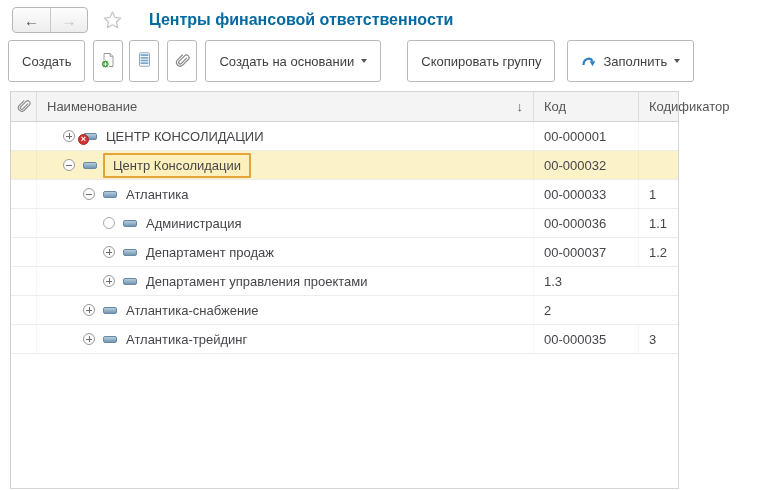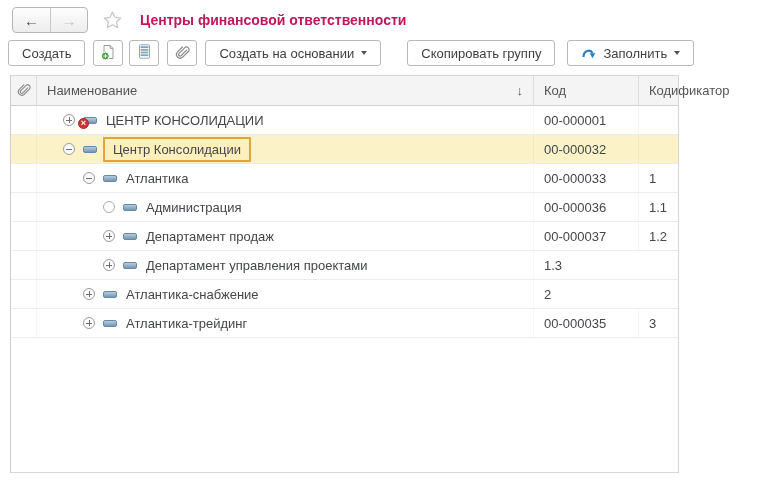--- a/index.html
+++ b/index.html
@@ -9,25 +9,25 @@
 
   
   .navbar { display:flex; align-items:center; padding:7px 12px 4px 12px; height:37px; }
   .navgroup { display:inline-flex; height:26px; width:76px; border:1px solid #b7b7b7;
               border-radius:4px; background:linear-gradient(#fdfdfd,#ededed); overflow:hidden; }
   .navbtn { width:38px; display:flex; align-items:center; justify-content:center;
             font-size:15px; font-weight:bold; cursor:pointer; }
   .navbtn.back { color:#4d4d4d; }
   .navbtn.fwd  { color:#c3c3c3; border-left:1px solid #c9c9c9; }
   .star { margin-left:13px; display:flex; align-items:center; }
-  .page-title { margin-left:16px; font-size:14px; font-weight:bold; color:#be185d; }
+  .page-title { margin-left:25px; font-size:16px; font-weight:bold; color:#0369a1; }
 
   
   .toolbar { display:flex; align-items:center; padding:3px 8px 9px 8px; }
-  .btn { height:26px; border:1px solid #b9b9b9; border-radius:3px; background:#fff;
+  .btn { height:42px; border:1px solid #b9b9b9; border-radius:3px; background:#fff;
          font-size:13px; color:#3f3f3f; display:inline-flex; align-items:center;
          justify-content:center; padding:0 13px; cursor:pointer; white-space:nowrap; }
   .iconbtn { width:30px; padding:0; }
   .mL6{margin-left:6px} .mL8{margin-left:8px} .mL12{margin-left:12px} .mL14{margin-left:26px}
   .caret { width:0; height:0; border-left:3.5px solid transparent; border-right:3.5px solid transparent;
            border-top:4px solid #555; margin-left:7px; }
   .fillicon { margin-right:6px; display:flex; }
 
   
   .tablewrap { margin-left:10px; width:669px; height:398px;

